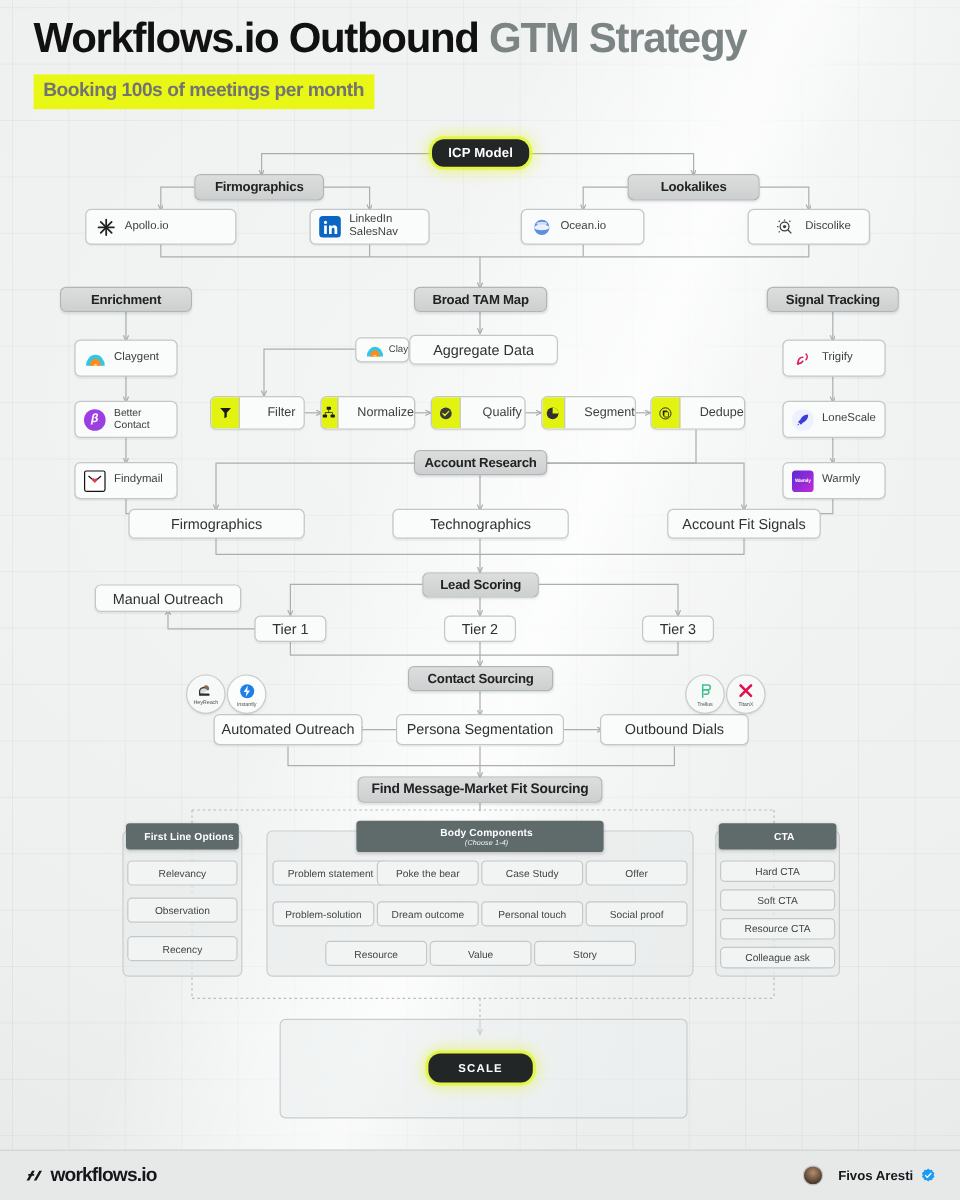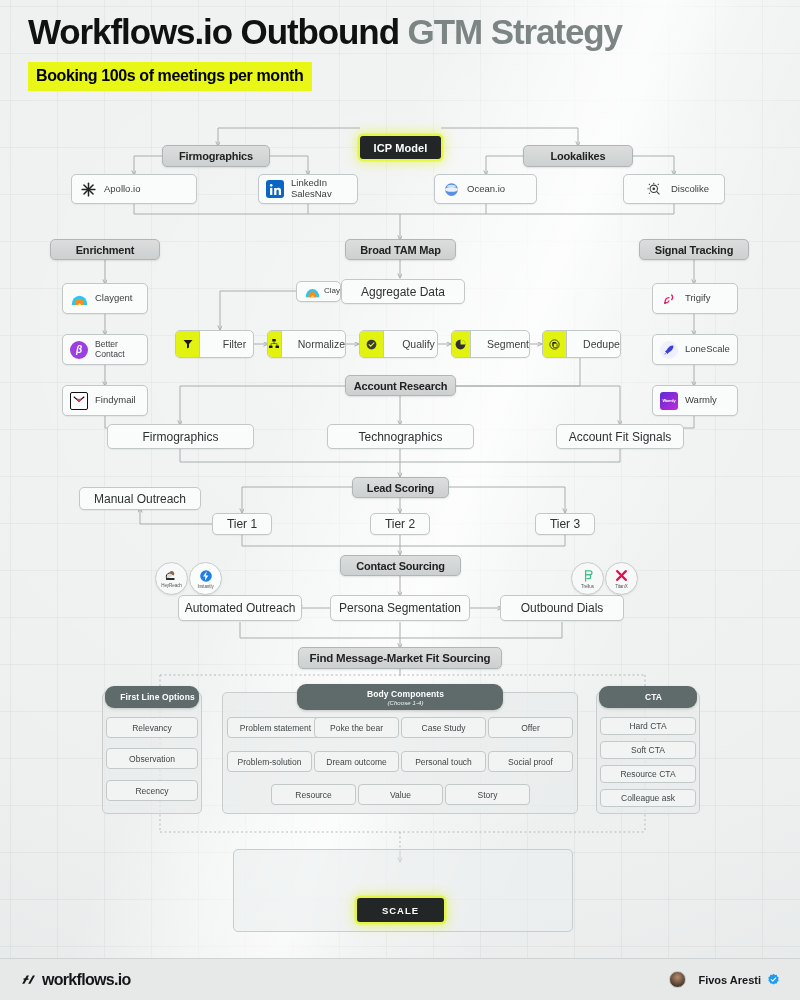--- a/index.html
+++ b/index.html
@@ -45,21 +45,21 @@
   
   #title {
     position: absolute; left: 28px; top: 12px;
     font-size: 35px; font-weight: 700; letter-spacing: -1.1px;
     color: #111; white-space: nowrap; z-index: 6;
   }
   #title .muted { color: #7c8484; }
   #subtitle {
     position: absolute; left: 28px; top: 62px; z-index: 6;
     background: #e8f715;
-    color: #000000; font-size: 16px; font-weight: 700; letter-spacing: -0.4px;
+    color: #737373; font-size: 16px; font-weight: 700; letter-spacing: -0.4px;
     padding: 5px 9px 6px 8px; white-space: nowrap;
   }
 
   
   .node {
     position: absolute; z-index: 4;
     background: #fafbfb;
     border: 1px solid #c2c7c7;
     border-radius: 5px;
     display: flex; align-items: center; justify-content: center;
@@ -71,25 +71,24 @@
   .hdr {
     position:absolute; z-index:5;
     background: linear-gradient(#dcdede,#cdd0d0);
     border: 1px solid #b0b5b5; border-radius: 5px;
     display:flex; align-items:center; justify-content:center;
     font-size: 11px; font-weight: 700; color:#222; letter-spacing:-.2px;
     box-shadow: 0 1px 2px rgba(0,0,0,.10);
   }
   .pill-dark {
     position:absolute; z-index:6;
-    background:#232626; color:#fff; border-radius:3px;
+    background:#232626; color:#fff; border-radius:10px;
     display:flex; align-items:center; justify-content:center;
     font-size:11px; font-weight:700; letter-spacing:.1px;
     box-shadow: 0 0 0 2.5px rgba(225,245,40,.75), 0 0 11px 4px rgba(225,245,40,.55);
-    margin-top: 20px;
   }
 
   
   .brand { justify-content:flex-start; padding-left:7px; gap:7px; }
   .chip { width:18px; height:18px; border-radius:4px; flex:0 0 auto;
           display:flex; align-items:center; justify-content:center;
           font-size:9px; font-weight:700; color:#fff; overflow:hidden; }
   .brand .lbl { font-size:9.5px; color:#3c4141; line-height:1.12; text-align:left; }
 
   
@@ -106,21 +105,21 @@
           background:#f7f8f8; border:1px solid #c8cccc;
           display:flex; flex-direction:column; align-items:center; justify-content:center;
           gap:1px; box-shadow:0 1px 2px rgba(0,0,0,.07); }
   .circ .cg { line-height:0; }
   .circ .cl { font-size:4.6px; color:#55595a; letter-spacing:-.1px; }
 
   
   .panel { position:absolute; z-index:3; background:rgba(233,236,236,.72);
            border:1px solid #c9cdcd; border-radius:5px; }
   .panel-hdr { position:absolute; z-index:6; background:#5f6b6b; color:#fff;
-               border-radius:9px; display:flex; flex-direction:column;
+               border-radius:3px; display:flex; flex-direction:column;
                align-items:center; justify-content:center;
                font-size:8.5px; font-weight:700; letter-spacing:.1px;
                box-shadow:0 1px 3px rgba(0,0,0,.18);padding-left:11px; }
   .panel-hdr .sub { font-size:6px; font-weight:400; font-style:italic; opacity:.92; margin-top:1px; }
   .opt { position:absolute; z-index:5; background:#f2f4f4; border:1px solid #c3c8c8;
          border-radius:4px; display:flex; align-items:center; justify-content:center;
          font-size:8.5px; color:#3f4545; }
 
   
   #wires { position:absolute; left:0; top:0; width:800px; height:958px; z-index:2; }

